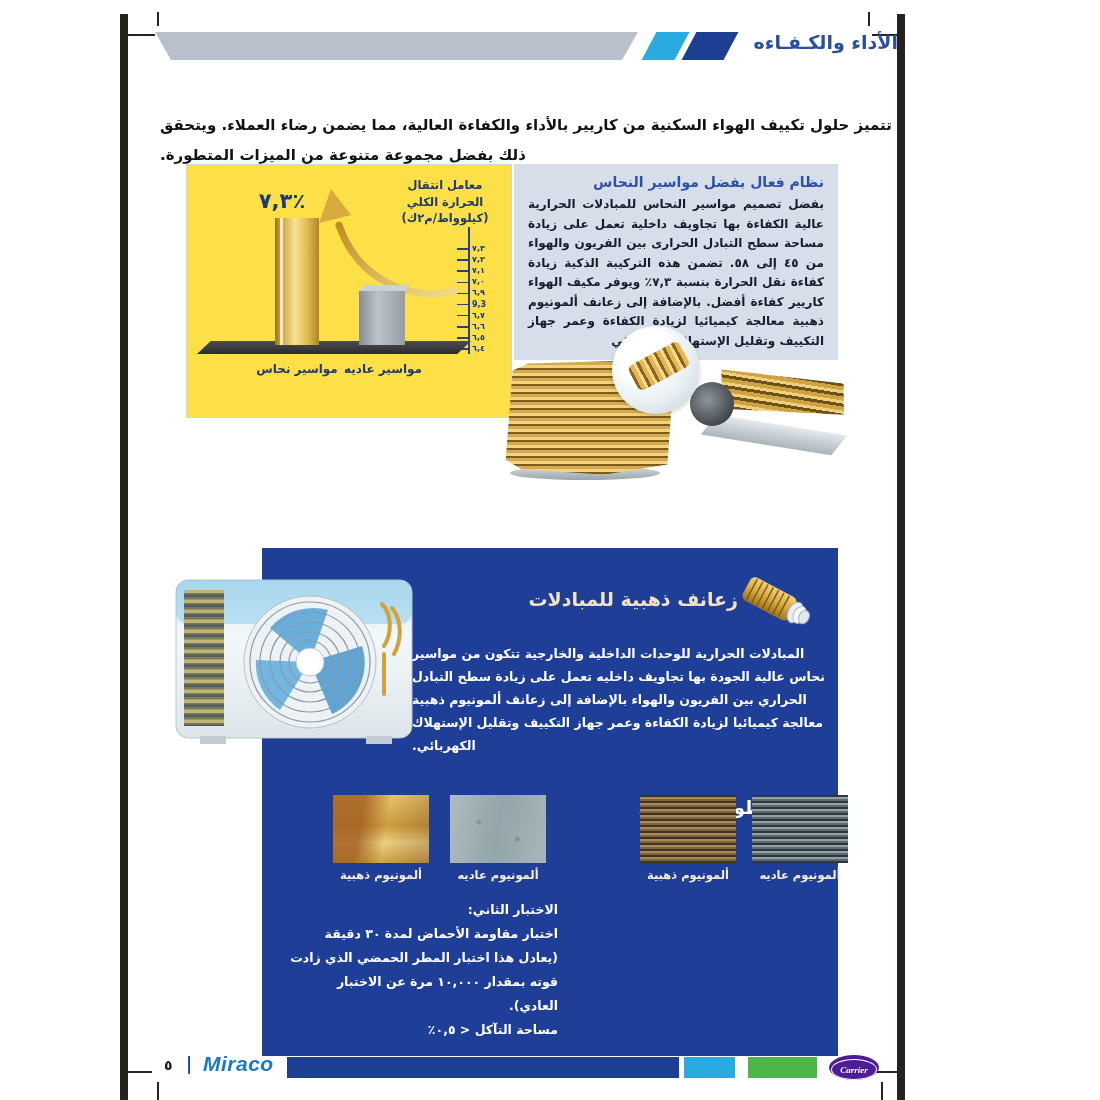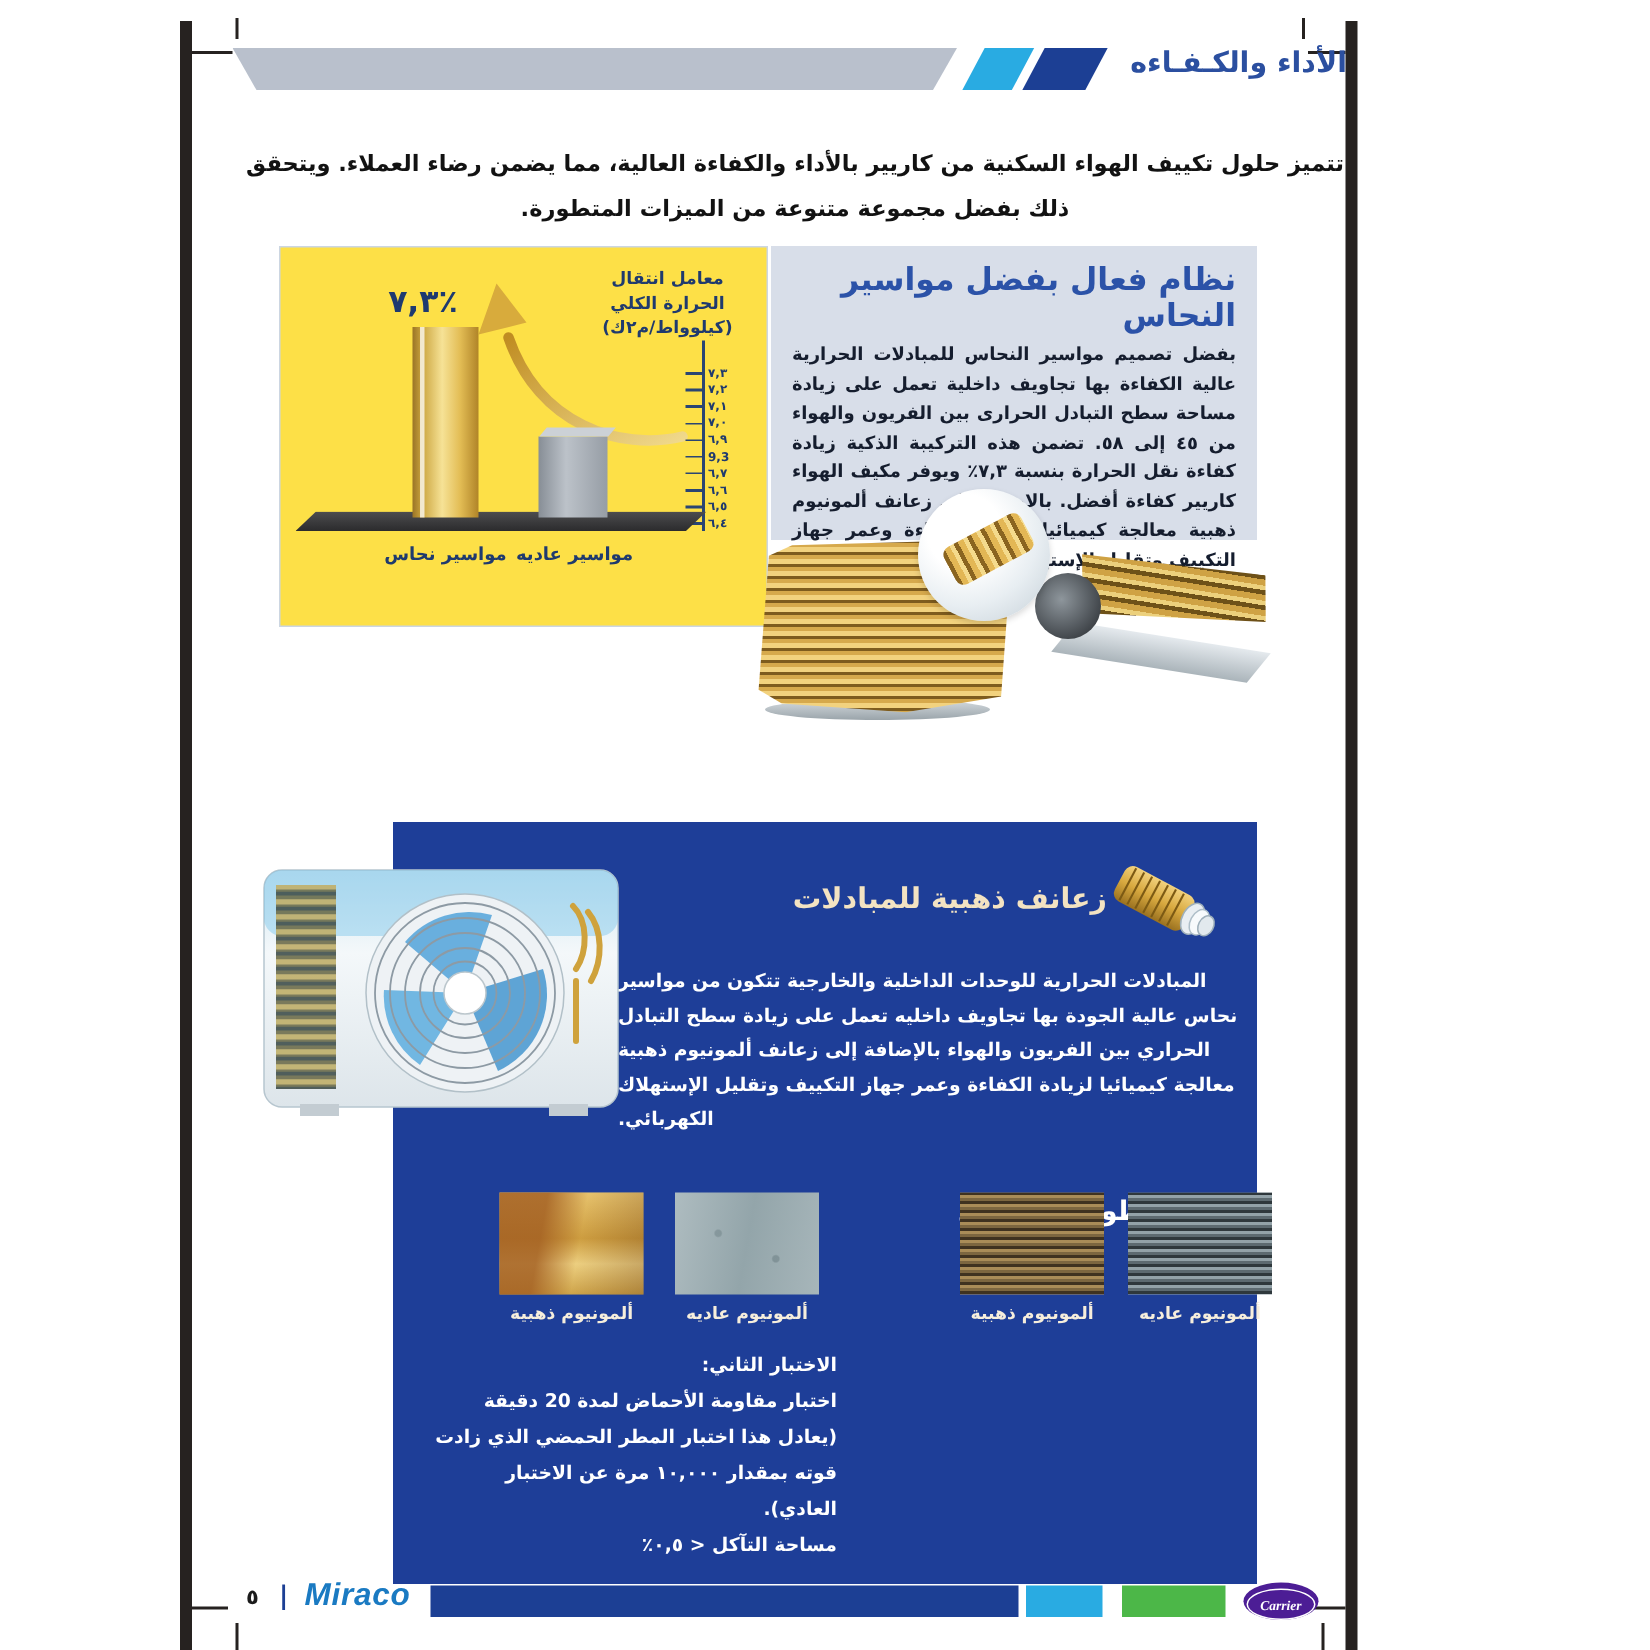--- a/index.html
+++ b/index.html
@@ -13,21 +13,21 @@
 
   
   .hdr-gray{left:155px;top:32px;width:483px;height:28px;background:#b9c0cc;
             clip-path:polygon(0 0,100% 0,calc(100% - 16px) 100%,16px 100%);}
   .hdr-cyan{left:649px;top:32px;width:33px;height:28px;background:#29abe2;transform:skewX(-28deg);}
   .hdr-blue{left:689px;top:32px;width:42px;height:28px;background:#1c3f94;transform:skewX(-28deg);}
   .hdr-title{right:202px;top:31px;width:180px;text-align:right;direction:rtl;
              color:#2b4fa0;font-size:19px;font-weight:bold;}
 
   
-  .intro{left:160px;top:94px;width:740px;direction:rtl;text-align:center;
+  .intro{left:160px;top:110px;width:740px;direction:rtl;text-align:left;
          color:#121212;font-size:15px;font-weight:600;line-height:30px;}
 
   
   .chart-card{left:186px;top:164px;width:324px;height:252px;background:#fde047;
               border:1px solid #ccd6e2;}
   .chart-title{position:absolute;right:10px;top:12px;width:112px;text-align:center;
                direction:rtl;color:#1f3a6e;font-size:11.5px;font-weight:bold;line-height:16.5px;}
   .axis-line{position:absolute;left:281px;top:62px;width:2px;height:127px;background:#2a4573;}
   .ticks{position:absolute;left:270px;top:79px;height:110px;display:flex;
          flex-direction:column;justify-content:space-between;}
@@ -46,21 +46,21 @@
                  transform:skewX(-40deg);}
   .improve-lbl{position:absolute;left:50px;top:24px;width:90px;text-align:center;direction:rtl;
                color:#1e3a70;font-size:21px;font-weight:bold;}
   .cat-lbl{position:absolute;top:197px;width:96px;text-align:center;direction:rtl;
            color:#1f3a6e;font-size:12px;font-weight:bold;}
   .arrow-svg{position:absolute;left:130px;top:22px;}
 
   
   .info-panel{left:514px;top:164px;width:324px;height:196px;background:#d8dee9;}
   .info-title{padding:10px 14px 3px;direction:rtl;text-align:right;color:#2b52a8;
-              font-size:21px;font-weight:bold;}
+              font-size:14px;font-weight:bold;}
   .info-body{padding:2px 14px;direction:rtl;text-align:justify;color:#151d2e;
              font-size:12px;font-weight:bold;line-height:19.5px;}
 
   
   .coil-big{left:504px;top:360px;width:172px;height:116px;z-index:3;
             background:repeating-linear-gradient(180deg,#7e5c1e 0 2px,#d6a94c 2px 5px,#f2d械 0 0);
             background:repeating-linear-gradient(180deg,#7e5c1e 0 2px,#d6a94c 2px 5px,#f2d27e 5px 8px);
             clip-path:polygon(14% 3%,86% 0%,99% 8%,95% 90%,58% 99%,10% 94%,1% 86%,5% 9%);}
   .coil-big-base{left:510px;top:466px;width:150px;height:14px;z-index:2;border-radius:50%;
                  background:linear-gradient(#d7dde1,#9aa4aa);}
@@ -285,21 +285,21 @@
       <div class="chip gold-ribbed"></div>
       <div class="lbl">ألمونيوم ذهبية</div>
     </div>
     <div class="swatch" style="left:450px;top:247px;">
       <div class="chip gray-ribbed"></div>
       <div class="lbl">ألمونيوم عاديه</div>
     </div>
 
     <div class="test-col" style="left:22px;top:350px;width:274px;">
       <span class="test-title">الاختبار الثاني:</span>
-      <span>اختبار مقاومة الأحماض لمدة 20 دقيقة (يعادل هذا اختبار المطر الحمضي الذي زادت قوته بمقدار ١٠,٠٠٠ مرة عن الاختبار العادي).</span>
+      <span>اختبار مقاومة الأحماض لمدة ٣٠ دقيقة (يعادل هذا اختبار المطر الحمضي الذي زادت قوته بمقدار ١٠,٠٠٠ مرة عن الاختبار العادي).</span>
       <span class="test-result">مساحة التآكل &lt; ٠,٥٪</span>
     </div>
   </div>
 
   <svg class="abs ac-unit" viewBox="0 0 280 196">
     <defs>
       <linearGradient id="acb" x1="0" y1="0" x2="0" y2="1">
         <stop offset="0" stop-color="#cfe6f2"></stop>
           <stop offset=".35" stop-color="#f4f8fa"></stop>
           <stop offset="1" stop-color="#dde5ea"></stop>

